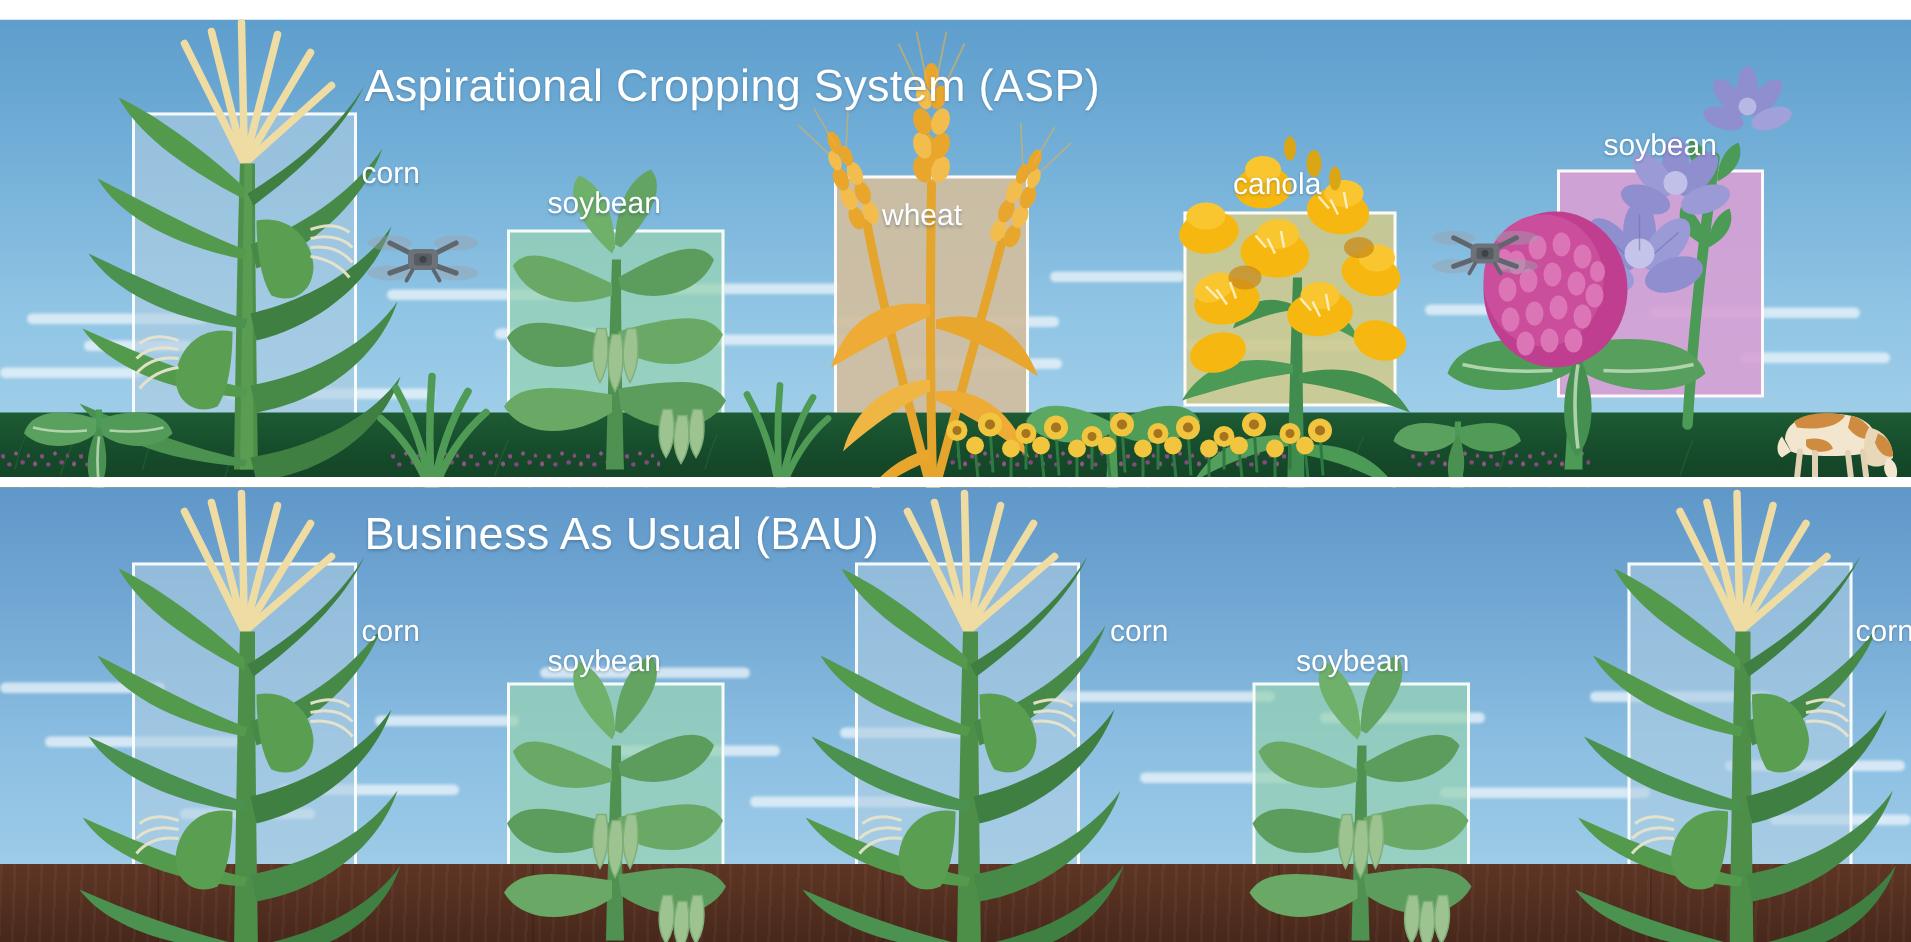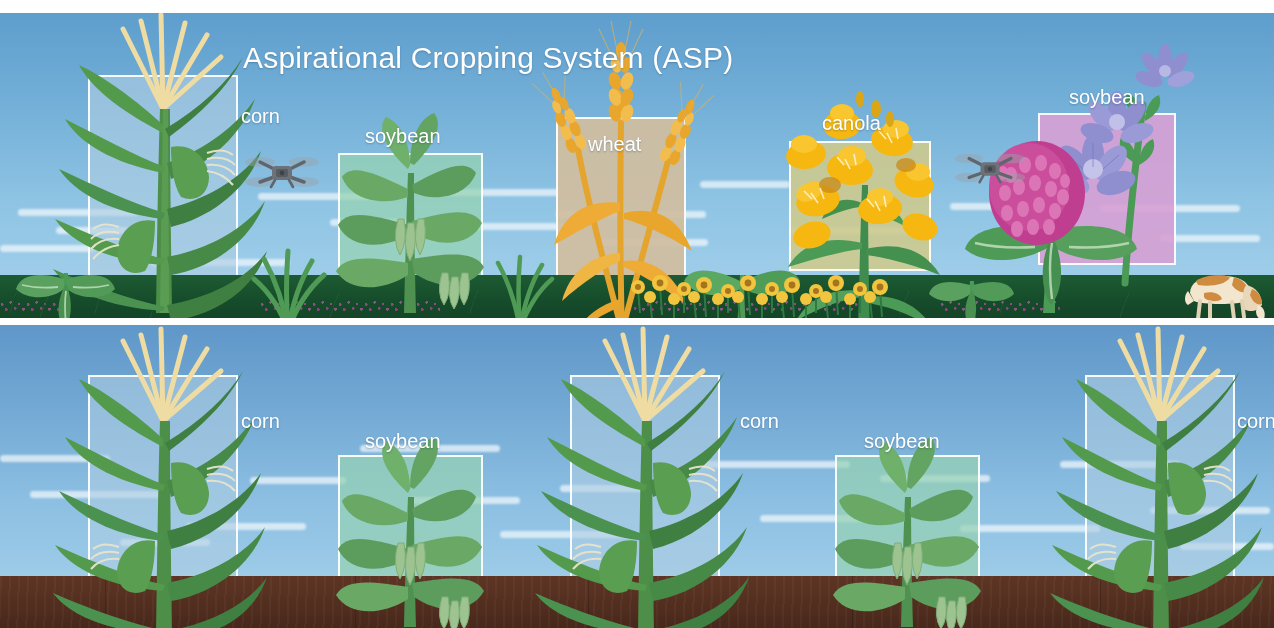--- a/index.html
+++ b/index.html
@@ -813,20 +813,21 @@
           <path d="M10 196 q-6 22 2 36 q8 -14 4 -36 z"></path>
           <g transform="translate(44,54)">
             <path d="M-10 196 q-6 20 2 32 q8 -12 4 -32 z"></path>
             <path d="M0 200 q-6 20 2 32 q8 -12 4 -32 z"></path>
             <path d="M10 196 q-6 20 2 32 q8 -12 4 -32 z"></path>
           </g>
         </g>
       </g>
     </svg>
 
+    <div class="sys-title" style="left:243px;top:15px;">Business As Usual (BAU)</div>
     <div class="crop-label" style="left:241px;top:85px;">corn</div>
     <div class="crop-label" style="left:365px;top:105px;">soybean</div>
     <div class="crop-label" style="left:740px;top:85px;">corn</div>
     <div class="crop-label" style="left:864px;top:105px;">soybean</div>
     <div class="crop-label" style="left:1237px;top:85px;">corn</div>
   </div>
 
 </div>
 
 </body></html>

